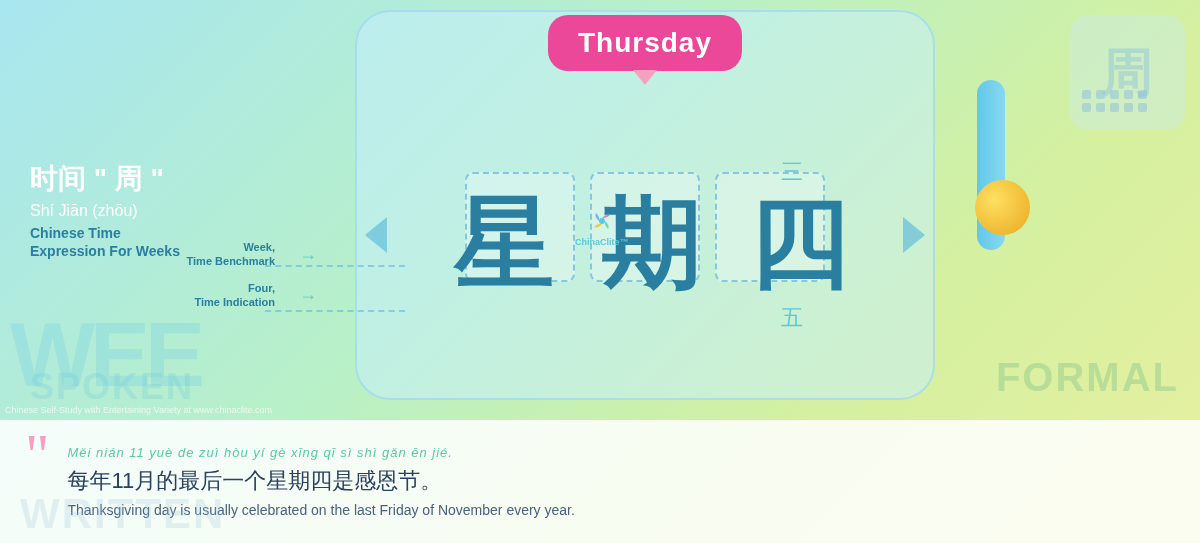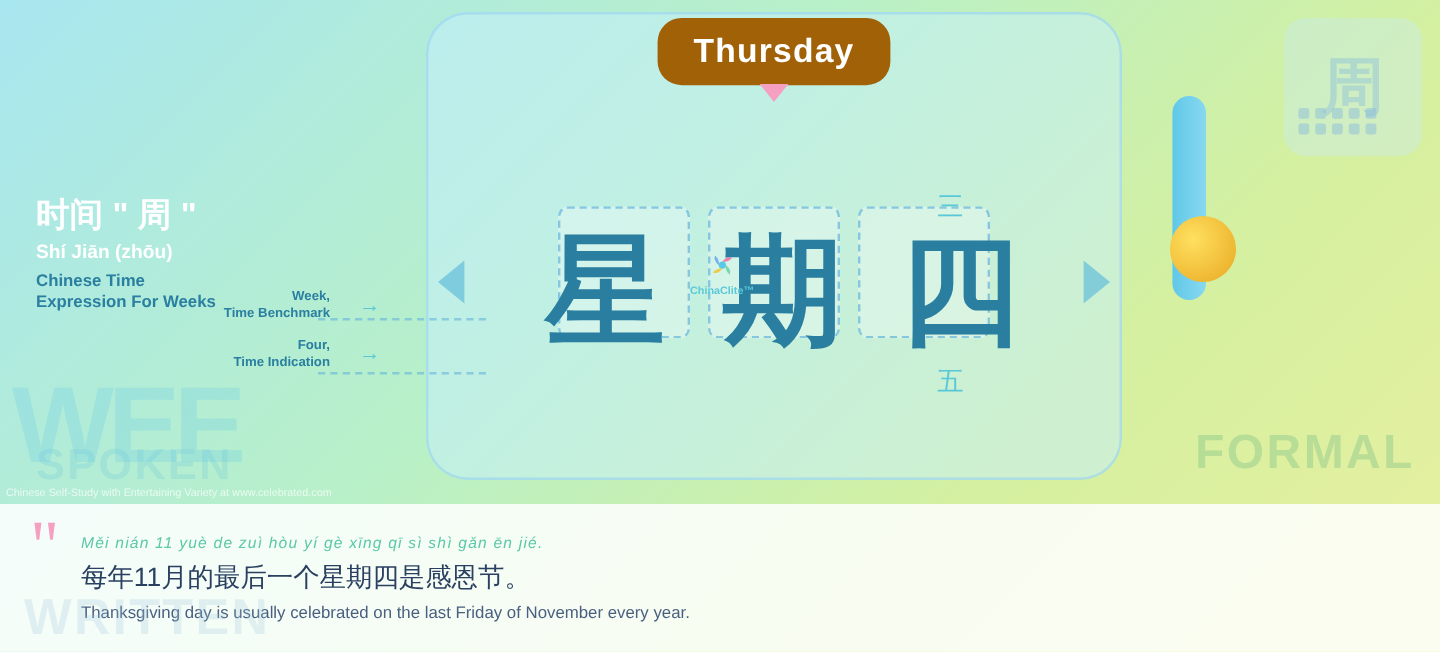--- a/index.html
+++ b/index.html
@@ -54,21 +54,21 @@
       font-size: 28px;
       font-weight: 700;
       color: #fff;
       margin-bottom: 4px;
       position: relative;
       z-index: 2;
     }
 
     .title-pinyin {
       font-size: 16px;
-      font-weight: 700;
+      font-weight: 400;
       color: #fff;
       margin-bottom: 4px;
       position: relative;
       z-index: 2;
     }
 
     .title-en {
       font-size: 14px;
       font-weight: 700;
       color: #2a7fa0;
@@ -98,21 +98,21 @@
       border-radius: 35px;
       border: 2px solid rgba(150, 210, 240, 0.6);
     }
 
     
     .thursday-bubble {
       position: absolute;
       top: 15px;
       left: 50%;
       transform: translateX(-50%);
-      background: #a16207;
+      background: #ec4899;
       border-radius: 20px;
       padding: 12px 30px;
       z-index: 20;
     }
 
     .thursday-bubble::after {
       content: '';
       position: absolute;
       bottom: -14px;
       left: 50%;
@@ -447,21 +447,21 @@
       </div>
       <div class="annot-line">
         <div class="annot-label">
           <span>Four,</span><br>
           <span>Time Indication</span>
         </div>
         <div class="annot-arrow">→</div>
       </div>
     </div>
 
-    <div class="chinaclite-watermark" style="position:absolute;bottom:5px;left:5px;font-size:9px;color:rgba(255,255,255,0.7);">Chinese Self-Study with Entertaining Variety at www.celebrated.com</div>
+    <div class="chinaclite-watermark" style="position:absolute;bottom:5px;left:5px;font-size:9px;color:rgba(255,255,255,0.7);">Chinese Self-Study with Entertaining Variety at www.chinaclite.com</div>
   </div>
 
   <div class="dashed-line"></div>
   <div class="dashed-line2"></div>
 
   <div class="center-panel">
 
     <div class="pinyin-row">
       <span>xīng  q ī            sì</span>
     </div>

